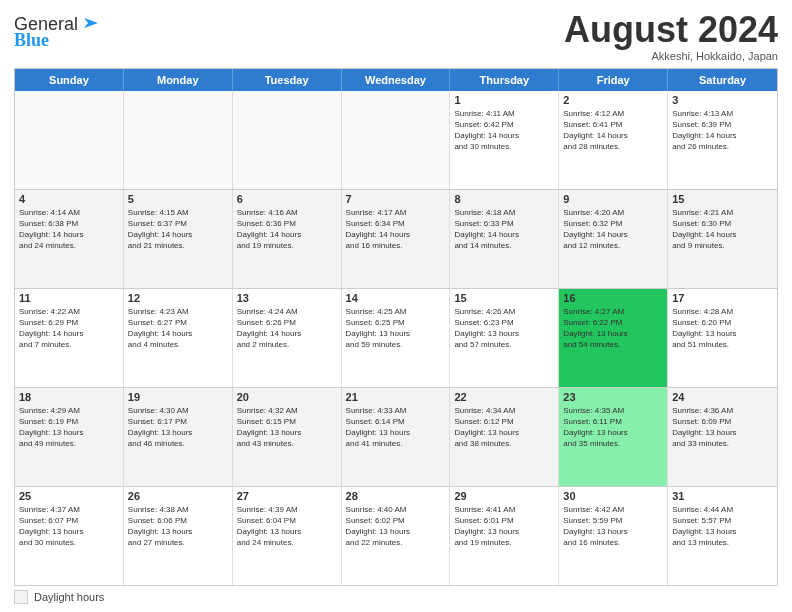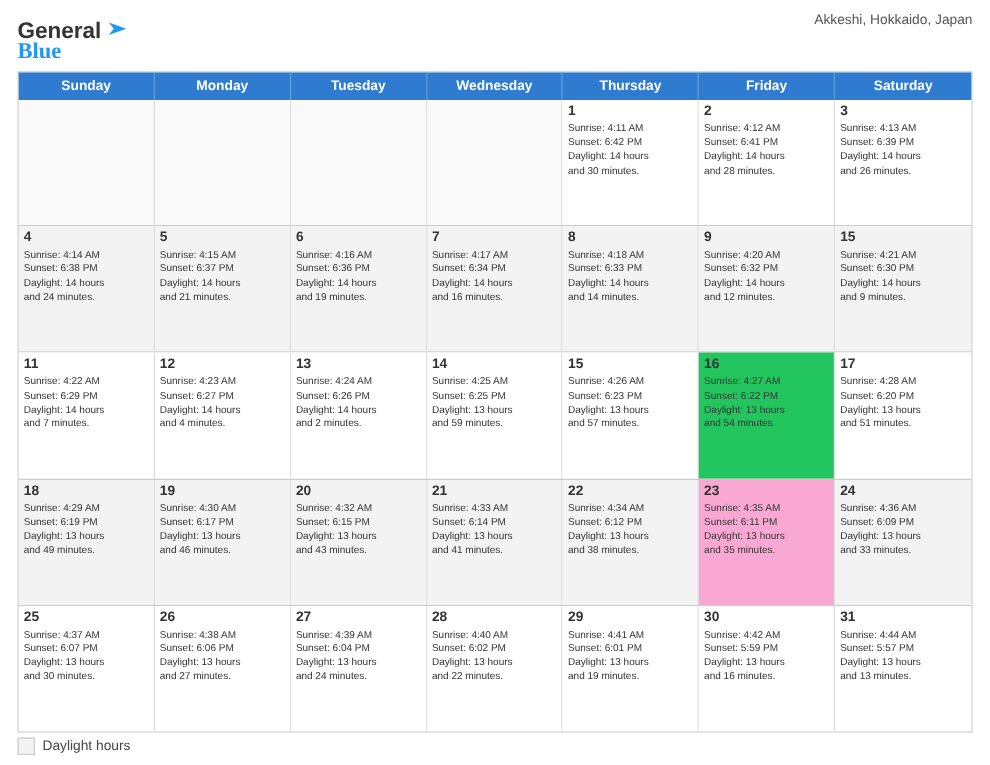--- a/index.html
+++ b/index.html
@@ -24,21 +24,21 @@
       margin-bottom: 6px;
     }
     .logo {
       display: flex;
       flex-direction: column;
       align-items: flex-start;
       margin-top: 4px;
     }
     .logo-text {
       font-size: 18px;
-      font-weight: bold;
+      font-weight: normal;
       color: #333;
       line-height: 1;
     }
     .title-block {
       text-align: right;
     }
     .calendar-title {
       font-size: 36px;
       font-weight: bold;
       color: #333;
@@ -144,20 +144,21 @@
         <span class="logo-text">
           General
         </span>
         <svg width="22" height="22" viewBox="0 0 22 22" style="margin-left:2px; margin-top:-2px;">
           <polygon points="4,6 18,11 4,16 8,11" fill="#2196F3"></polygon>
         </svg>
       </div>
       <span style="font-size:18px; font-weight:bold; color:#2196F3; margin-top:-4px;font-family:Liberation Serif, serif;">Blue</span>
     </div>
     <div class="title-block">
+      <div class="calendar-title">August 2024</div>
       <div class="calendar-subtitle">Akkeshi, Hokkaido, Japan</div>
     </div>
   </div>
 
   <div class="calendar">
     <div class="calendar-header-row">
     <div class="calendar-header-cell">Sunday</div>
         <div class="calendar-header-cell">Monday</div>
         <div class="calendar-header-cell">Tuesday</div>
         <div class="calendar-header-cell">Wednesday</div>
@@ -324,21 +325,21 @@
 Daylight: 13 hours
 and 41 minutes.</div>
           </div>
           <div class="calendar-cell" style="background: rgb(243, 243, 243);">
             <span class="cell-day">22</span>
             <div class="cell-info" style="white-space: pre-line;">Sunrise: 4:34 AM
 Sunset: 6:12 PM
 Daylight: 13 hours
 and 38 minutes.</div>
           </div>
-          <div class="calendar-cell" style="background: #f9a8d4;">
+          <div class="calendar-cell" style="background: #86efac;">
             <span class="cell-day">23</span>
             <div class="cell-info" style="white-space: pre-line;">Sunrise: 4:35 AM
 Sunset: 6:11 PM
 Daylight: 13 hours
 and 35 minutes.</div>
           </div>
           <div class="calendar-cell" style="background: rgb(243, 243, 243);">
             <span class="cell-day">24</span>
             <div class="cell-info" style="white-space: pre-line;">Sunrise: 4:36 AM
 Sunset: 6:09 PM

